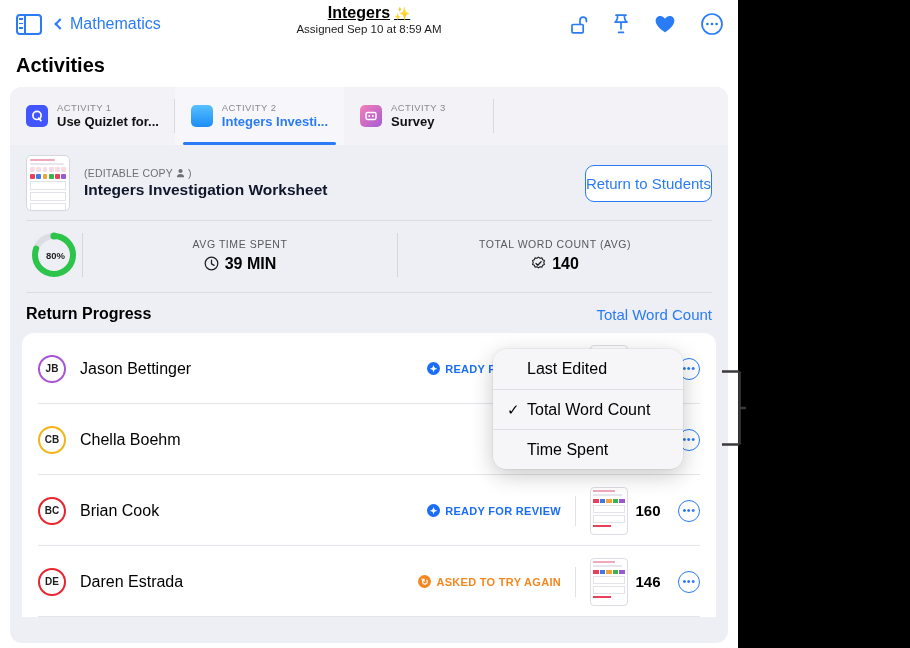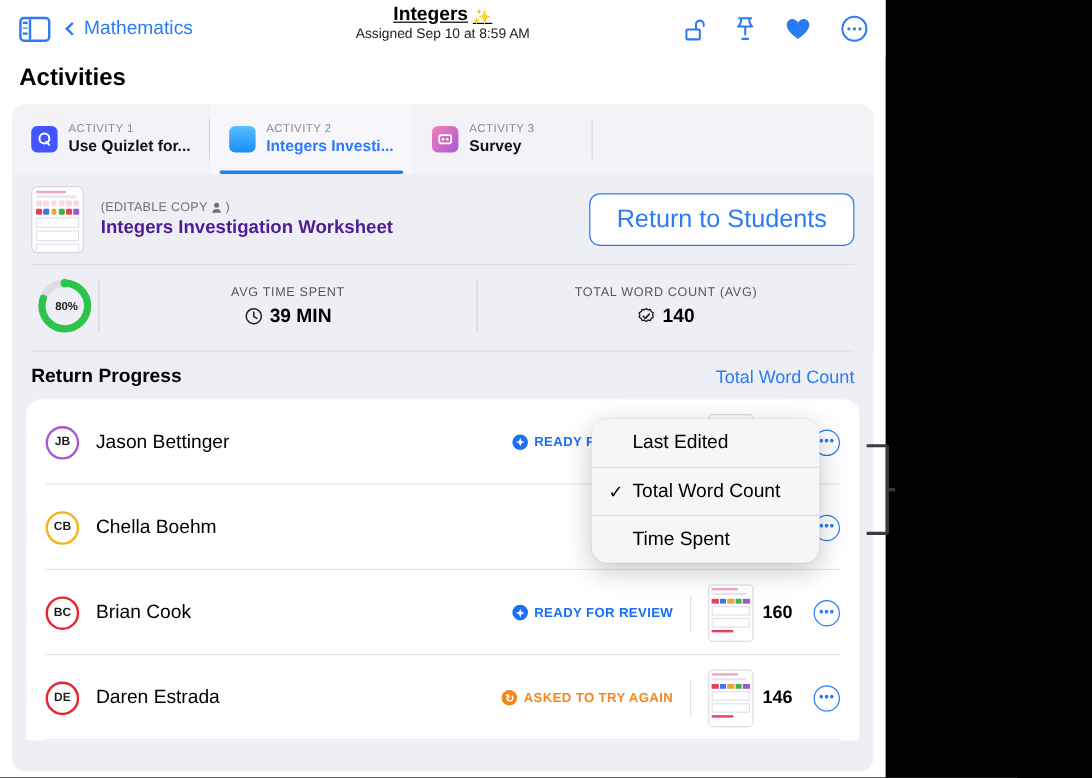--- a/index.html
+++ b/index.html
@@ -135,24 +135,24 @@
   .thumb .tline.w2 { width: 95%; background:#e6e6ee; }
   .thumb .tgrid { display: flex; gap: 1.5px; margin: 2px 0; }
   .thumb .tcell { flex: 1; height: 5px; border-radius: 1px; }
   .thumb .tbox { border: 1px solid #e2e2ea; height: 9px; margin-bottom: 2px; }
 
   .ws-text { flex: 1; }
   .ws-kicker {
     font-size: 10.5px; color: #6e6e75; letter-spacing: .2px;
     display: flex; align-items: center; gap: 3px;
   }
-  .ws-title { font-size: 15.5px; font-weight: bold; color: #4c1d95; margin-top: 2px; }
+  .ws-title { font-size: 15.5px; font-weight: bold; color: #0f172a; margin-top: 2px; }
   .return-btn {
     border: 1.6px solid #2a7bf6; color: #2a7bf6; background: #fff;
-    border-radius: 9px; padding: 9px 22px; font-size: 21px;
+    border-radius: 9px; padding: 9px 0; font-size: 15px;
     cursor: pointer; white-space: nowrap;
   }
 
   
   .stats-row {
     display: flex; align-items: center; padding: 8px 16px 12px 16px;
     position: relative; background: #eeeef5;
   }
   .stats-row::after {
     content:""; position:absolute; left:16px; right:16px; bottom:0; height:1px;

